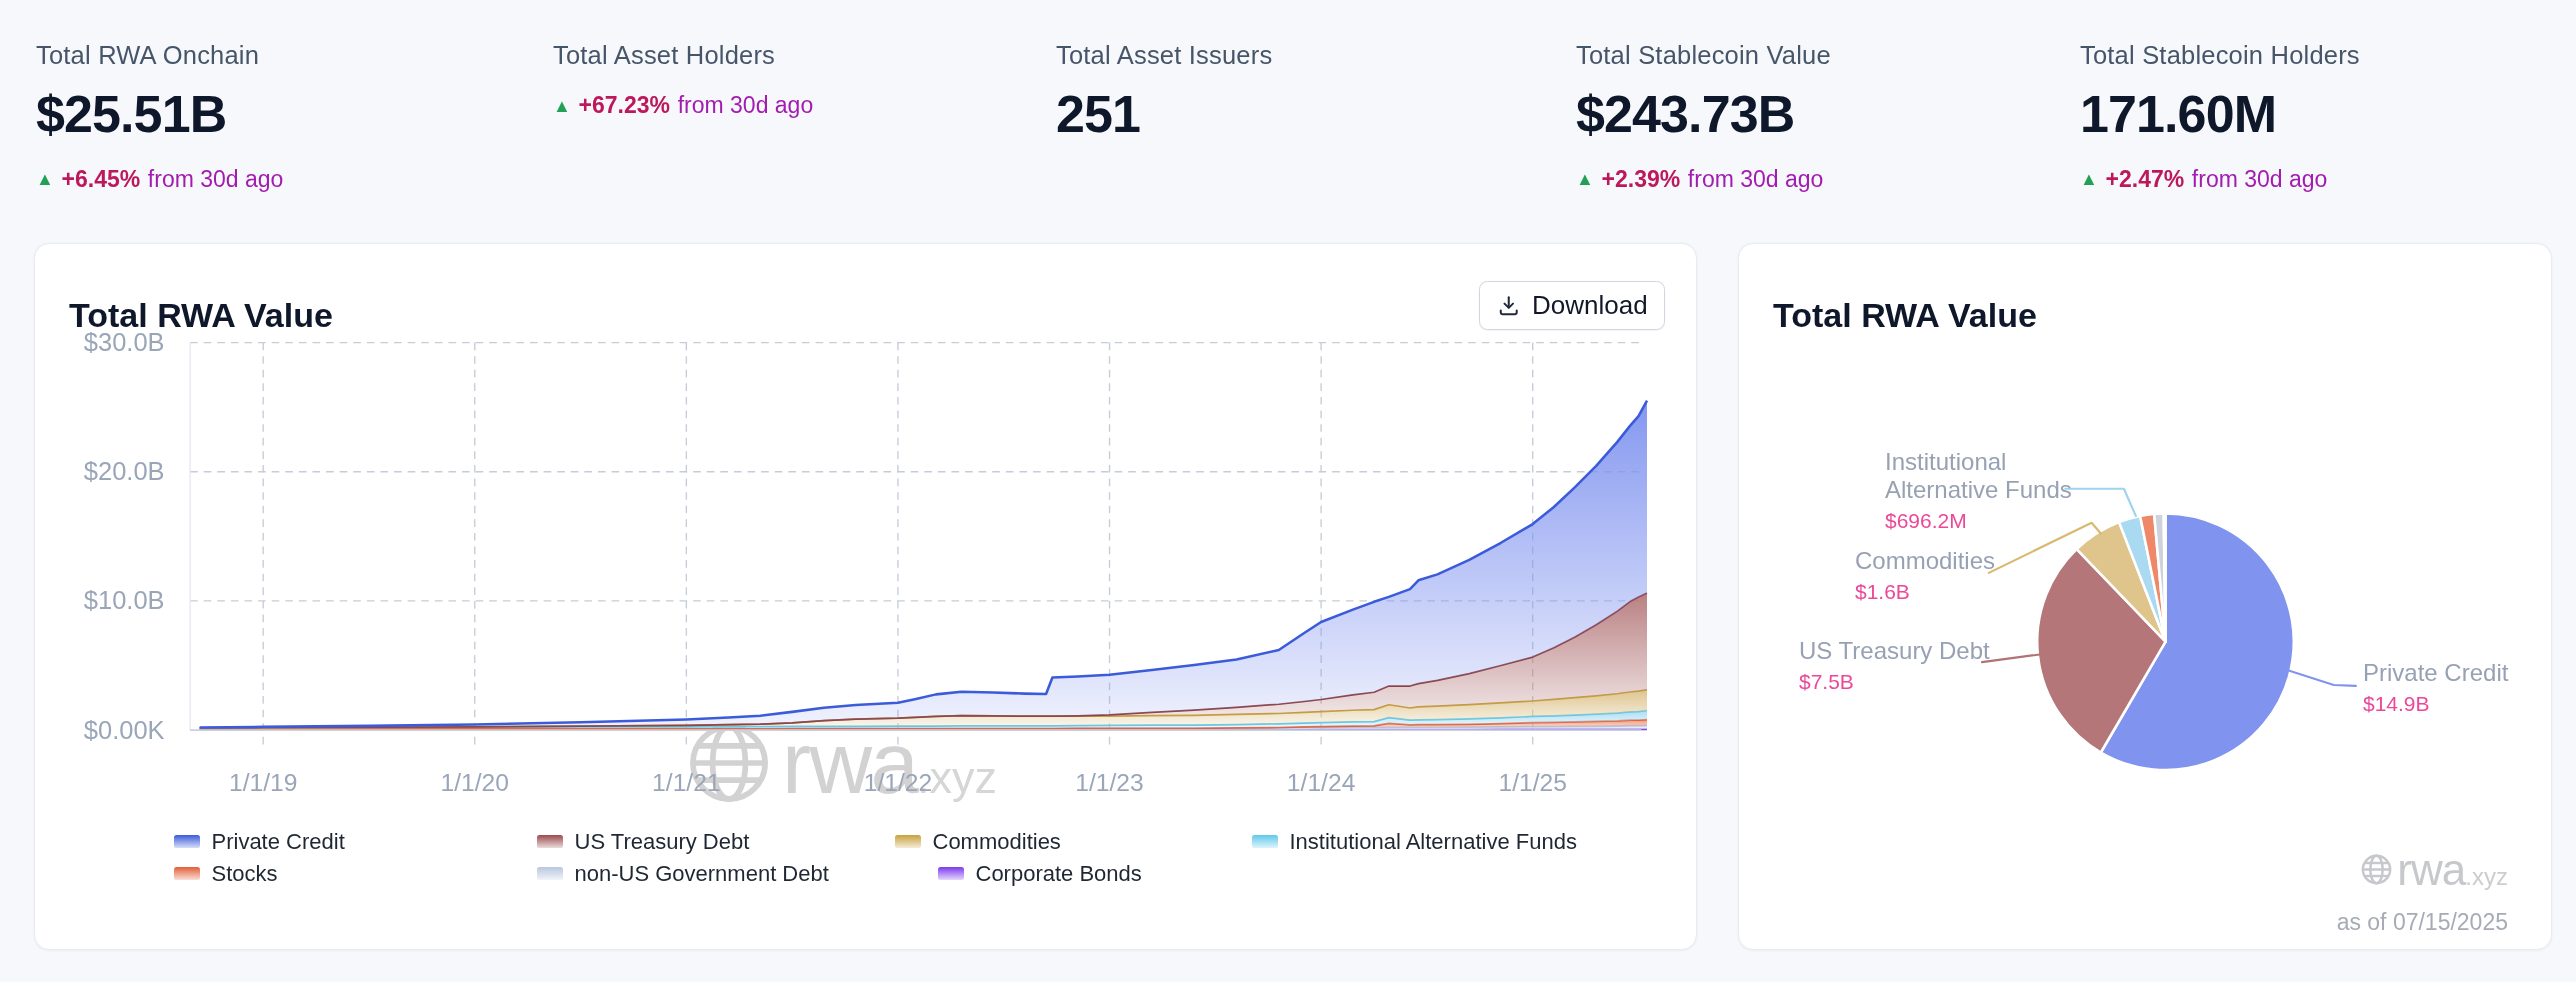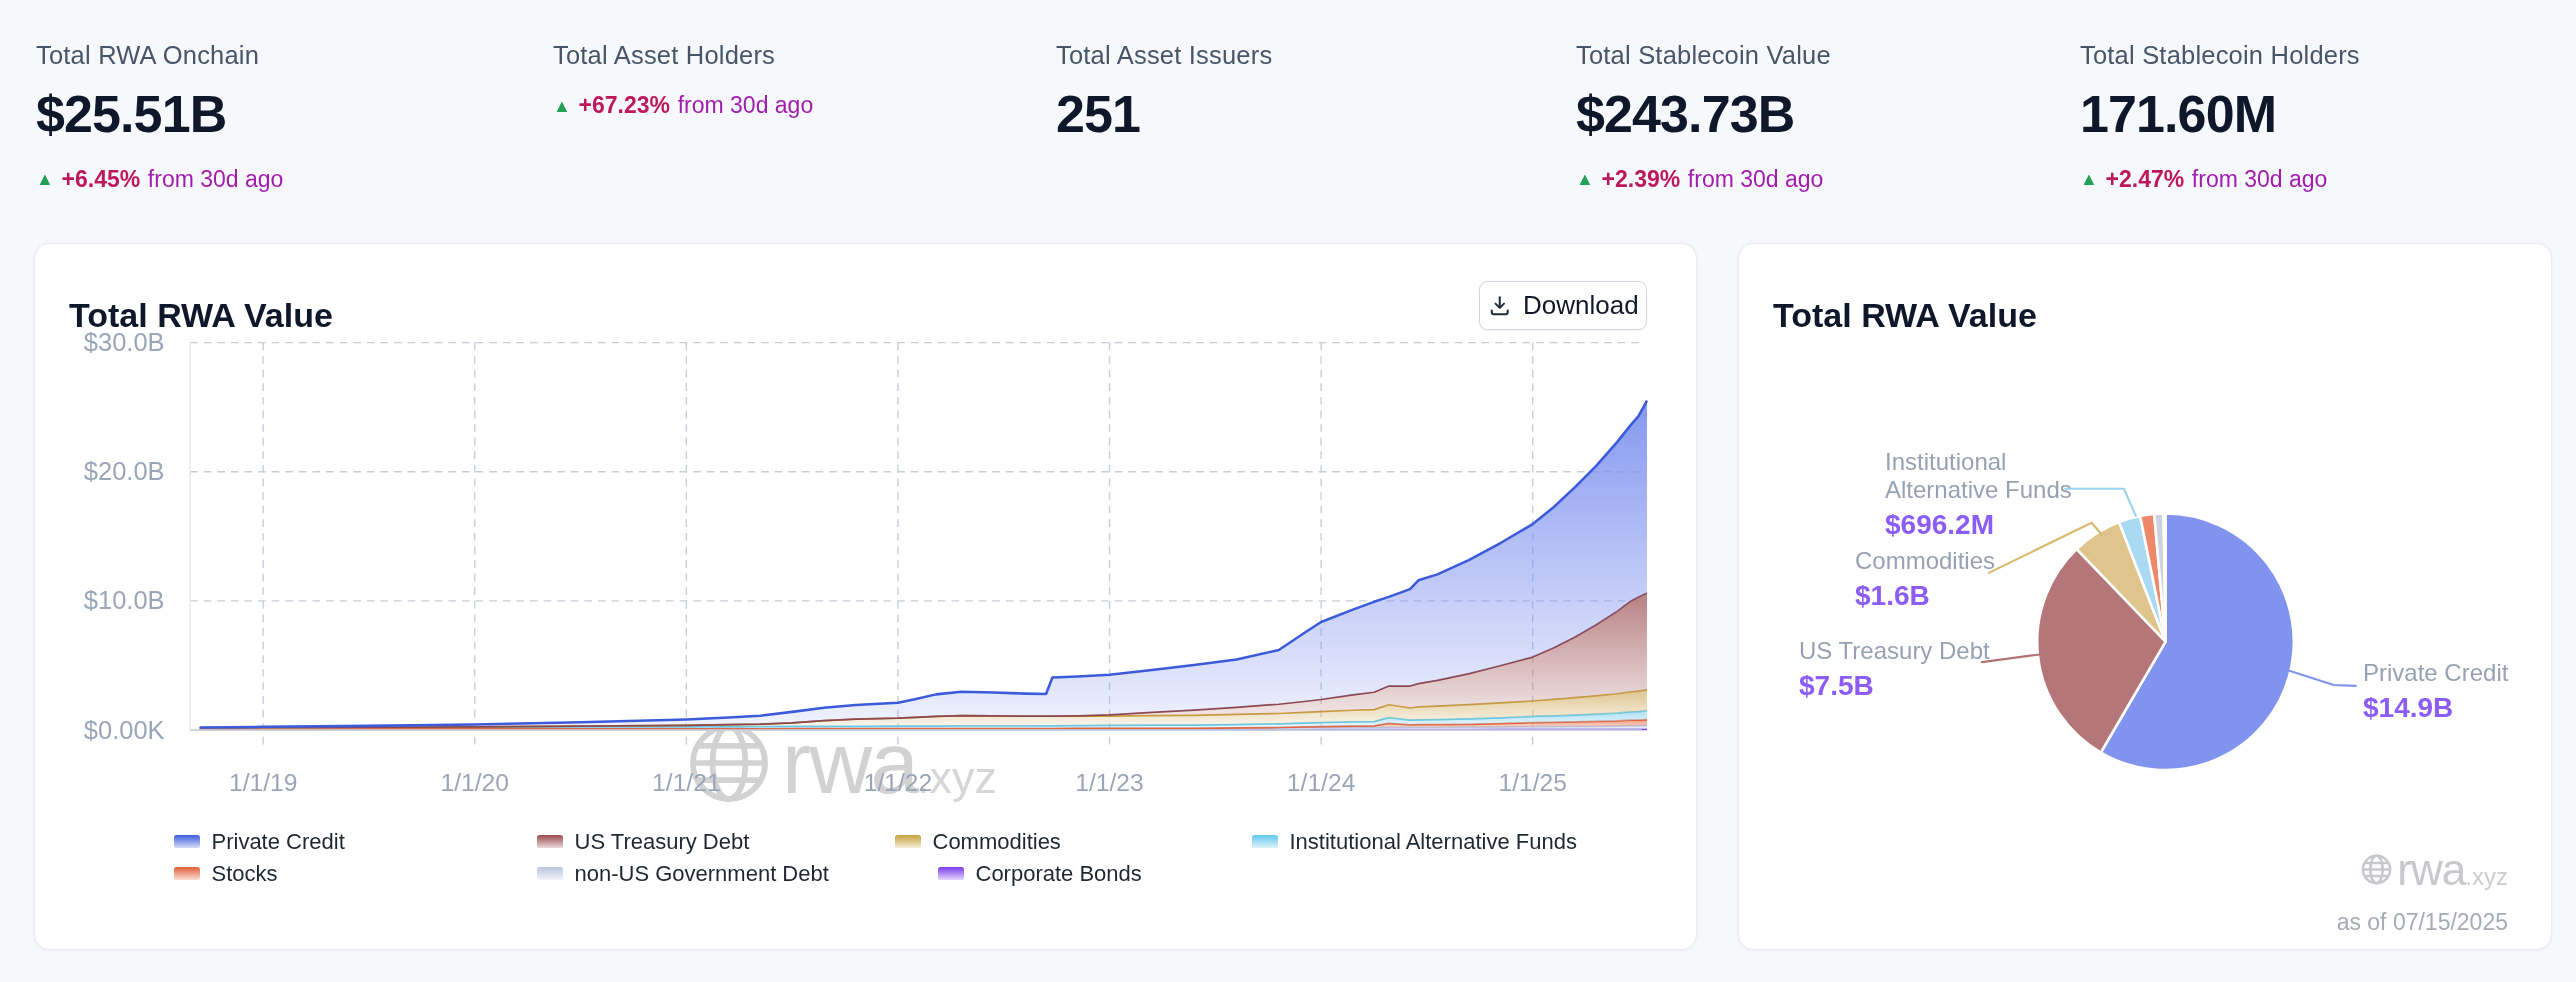--- a/index.html
+++ b/index.html
@@ -18,21 +18,21 @@
 
   
   .card { position:absolute; top:243px; height:707px; background:#ffffff; border:0.9px solid #e7ebf2;
           border-radius:15.3px; box-shadow:0 0.9px 2.6px rgba(16,24,40,.05); }
   .card-left { left:34px; width:1663px; }
   .card-right { left:1738px; width:814px; }
   .card-title { position:absolute; left:34px; top:52px; font-size:34px; font-weight:700; color:#0f172a; }
 
   .include-link { position:absolute; left:1207px; top:37px; width:213px; height:49px; line-height:49px;
                   text-align:right; font-size:28px; font-weight:500; color:#4a6de5; cursor:pointer; }
-  .dl-btn { position:absolute; left:1444px; top:37px; width:168px; height:49px; background:#fff;
+  .dl-btn { position:absolute; left:1444px; top:37px; width:186px; height:49px; background:#fff;
             border:1.3px solid #cfd6e0; border-radius:8.5px; display:flex; align-items:center; justify-content:center;
             gap:10.2px; font-size:26px; color:#111827; box-shadow:0 0.9px 1.7px rgba(16,24,40,.05); cursor:pointer; }
   .dl-btn svg { width:25.5px; height:25.5px; }
 
   .chart-svg { position:absolute; left:0; top:0; z-index:2; }
 
   
   .watermark { position:absolute; display:flex; align-items:center; z-index:1; }
   .wm-big { left:653px; top:478px; }
   .wm-big .wm-globe { width:82px; height:82px; margin-right:12px; }
@@ -45,21 +45,21 @@
   .as-of { position:absolute; right:43px; top:665px; font-size:23px; color:#a6abb5; z-index:1; }
 
   
   .legend-item { position:absolute; display:flex; align-items:center; gap:12px; height:25.5px; cursor:pointer; z-index:3; }
   .legend-swatch { width:25.5px; height:12.8px; border-radius:2.6px; }
   .legend-label { font-size:22px; color:#1f2733; }
 
   
   .pie-label { position:absolute; z-index:3; }
   .pie-label .pl-name { font-size:24px; color:#97a1b3; line-height:1.16; }
-  .pie-label .pl-value { margin-top:5.1px; font-size:28px; font-weight:700; color:#8b5cf6; }
+  .pie-label .pl-value { margin-top:5.1px; font-size:21px; font-weight:400; color:#ec4899; }
   .pl-inst { left:146px; top:204px; width:191px; }
   .pl-comm { left:116px; top:303px; }
   .pl-tre  { left:60px;  top:393px; }
   .pl-pc   { left:624px; top:415px; }
 </style>
 </head>
 <body>
 
 <div class="page">
 

